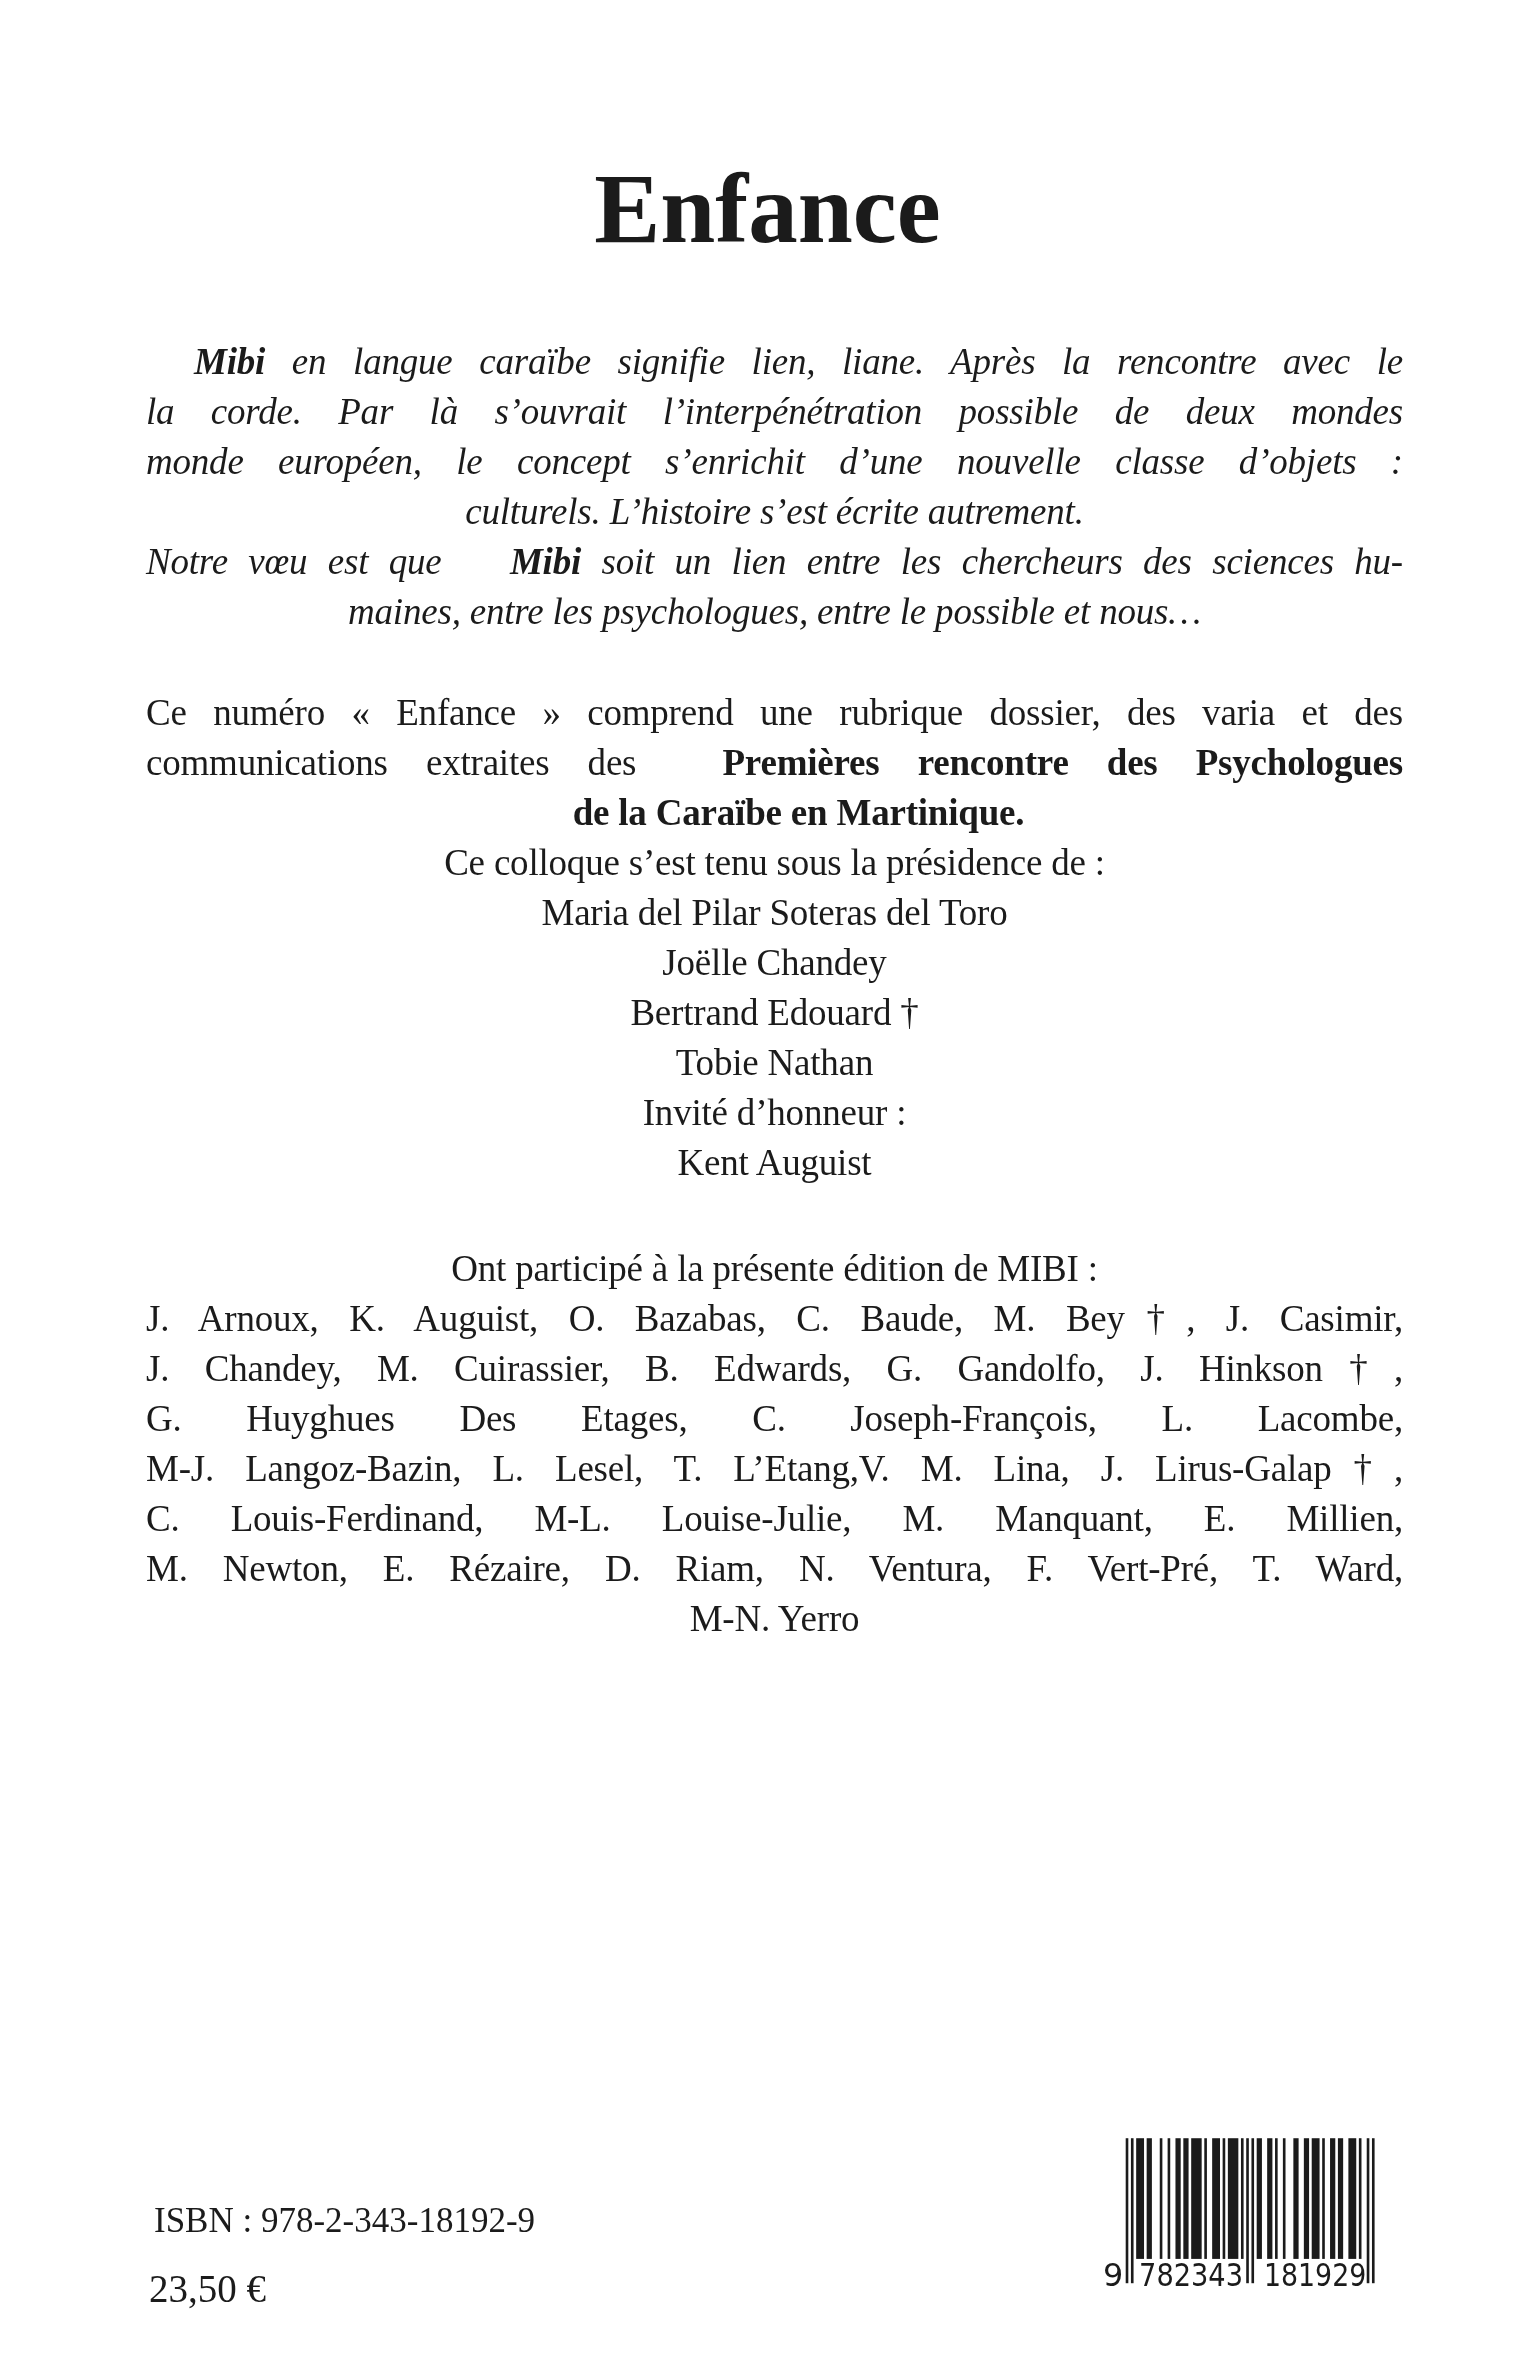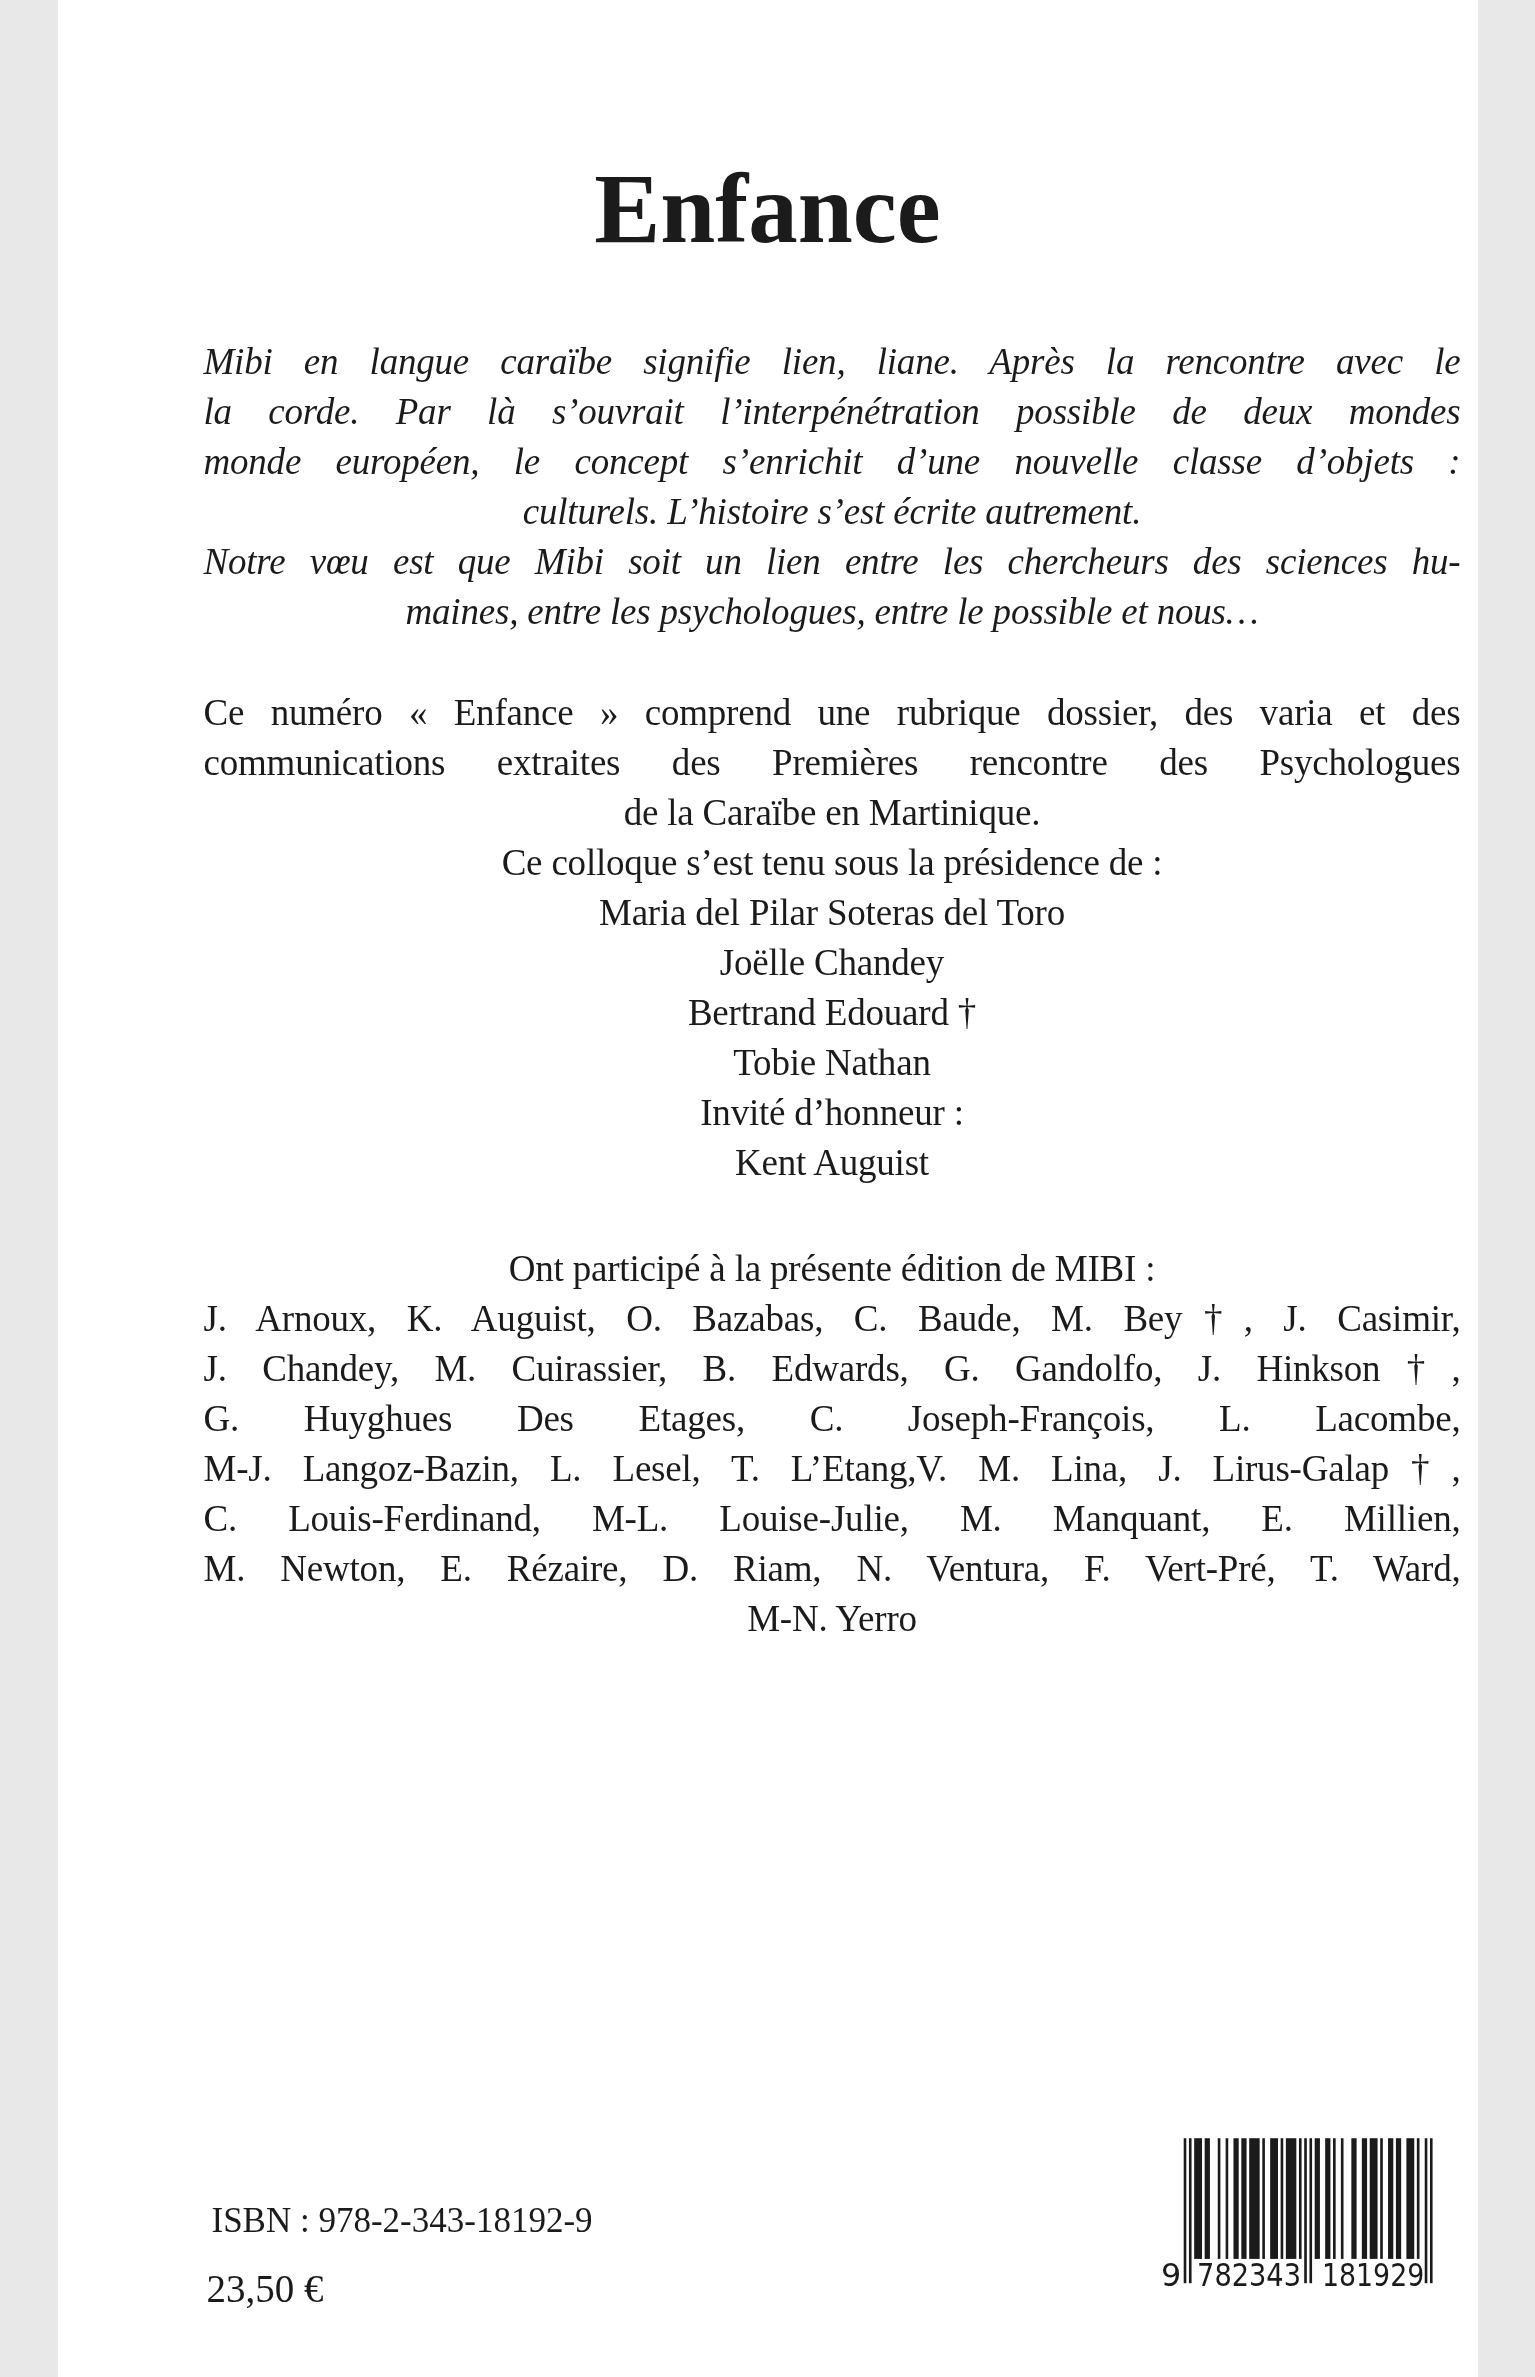--- a/index.html
+++ b/index.html
@@ -1,18 +1,18 @@
 <!DOCTYPE html>
 <html lang="fr" style="font-size:13.4px"><head>
 <meta charset="utf-8">
 <style>
   html, body { margin: 0; padding: 0; background: #e8e8e8; }
   .page {
     position: relative;
-    width: 1420px;
+    width: 1535px;
     height: 2377px;
     margin: 0 auto;
     background: #ffffff;
     font-family: "Liberation Serif", serif;
     color: #1b1b1b;
     overflow: hidden;
   }
   .title {
     position: absolute;
     top: 84px;
@@ -29,21 +29,21 @@
     width: 1257px;
     font-size: 37px;
     line-height: 50px;
     letter-spacing: -0.2px;
   }
   .intro        { top: 337px; font-style: italic; }
   .description  { top: 688px; }
   .participants { top: 1244px; }
   .ln   { text-align: center; white-space: normal; }
   .just { text-align: justify; text-align-last: justify; }
-  .b    { font-weight: 400; }
+  .b    { font-weight: 700; margin-left: 48px; }
   .isbn {
     position: absolute;
     left: 154px;
     top: 2196px;
     font-size: 35px;
     line-height: 50px;
   }
   .price {
     position: absolute;
     left: 149px;

